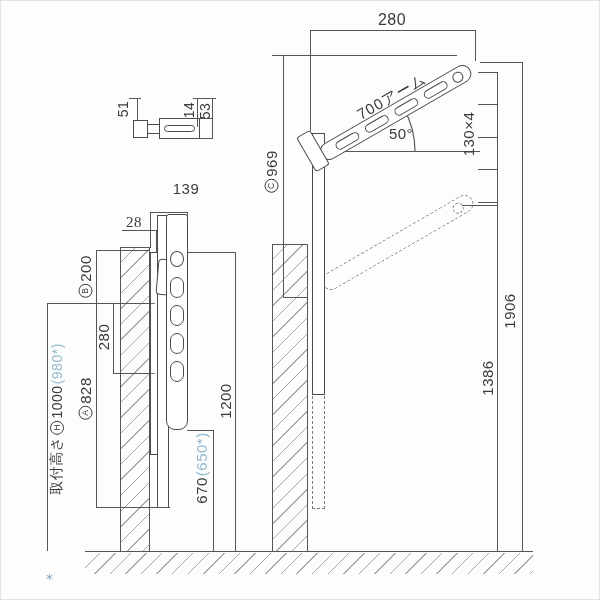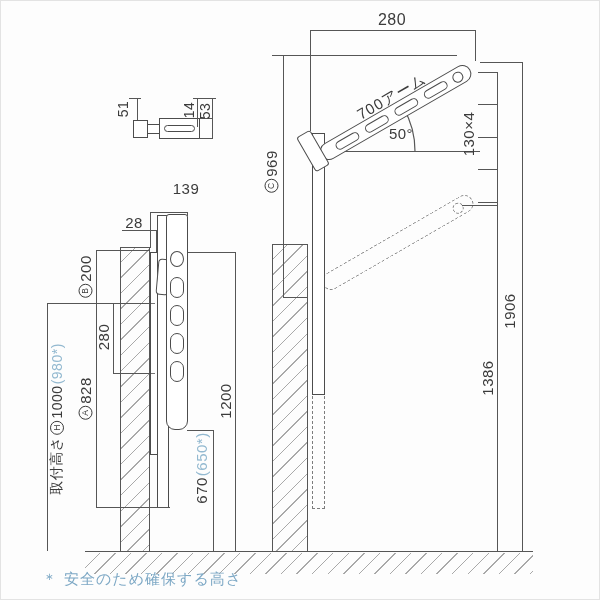--- a/index.html
+++ b/index.html
@@ -48,21 +48,21 @@
     <div class="slot" style="left:3px;top:146px;width:14px;height:21px;"></div>
   </div>
 
   <div class="hl" style="left:150px;top:212px;width:38px;"></div>
   <div class="vl" style="left:150px;top:212px;height:36px;"></div>
   <div class="vl" style="left:187px;top:212px;height:4px;"></div>
   <div class="htext" style="left:169px;top:188px;margin-left:17px;">139</div>
 
   <div class="hl" style="left:122px;top:230px;width:35px;"></div>
   <div class="vl" style="left:156px;top:230px;height:22px;"></div>
-  <div class="htext" style="left:134px;top:222px;">28</div>
+  <div class="htext" style="left:134px;top:222px;font-family:Liberation Serif, serif;">28</div>
 
   <div class="vl" style="left:96px;top:250px;height:258px;"></div>
   <div class="hl" style="left:96px;top:250px;width:54px;"></div>
   <div class="hl" style="left:47px;top:303px;width:103px;"></div>
   <div class="hl" style="left:96px;top:507px;width:74px;"></div>
   <span class="vtext" style="left:85px;top:277px;">
     <span class="circ">B</span>
       <span>200</span>
   </span>
   <span class="vtext" style="left:85px;top:399px;">
@@ -164,16 +164,15 @@
 
   <div class="hl" style="left:462px;top:205px;width:35px;"></div>
   <span class="vtext" style="left:487px;top:378px;">1386</span>
 
   <div class="vl" style="left:522px;top:62px;height:489px;"></div>
   <div class="hl" style="left:480px;top:62px;width:42px;"></div>
   <span class="vtext" style="left:509px;top:311px;">1906</span>
 
   <div id="footnote">
     <span>＊</span>
-    <span>安全のため確保する高さ</span>
   </div>
 
 </div>
 
 </body></html>

